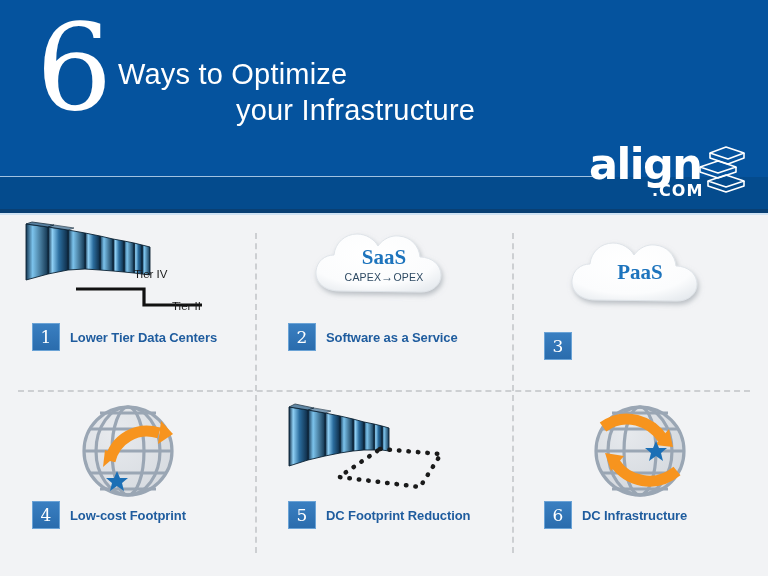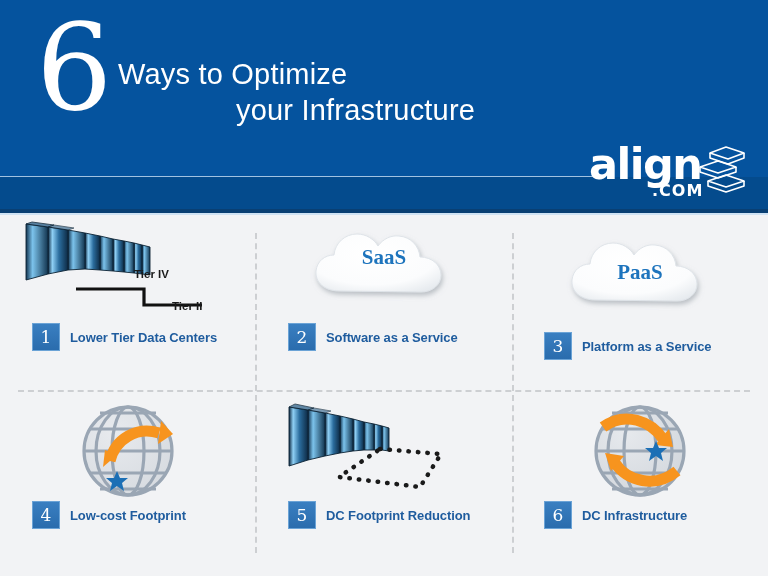--- a/index.html
+++ b/index.html
@@ -237,21 +237,21 @@
     font-weight: 400;
     color: #2e4a63;
     letter-spacing: 0.2px;
     white-space: nowrap;
   }
   .cloud-sub .arrow { font-size: 12px; }
 
   .tier-label {
     position: absolute;
     font-size: 11.5px;
-    font-weight: 700;
+    font-weight: 400;
     color: #1a1a1a;
     white-space: nowrap;
     font-family: "Liberation Sans", sans-serif;
   }
 </style>
 </head>
 <body>
 
 <div id="slide">
 
@@ -356,20 +356,23 @@
                 <feDropShadow dx="1.5" dy="3" stdDeviation="2.6" flood-color="#8c949c" flood-opacity="0.55"></feDropShadow>
               </filter>
             </defs>
             <g filter="url(#cs2)">
               <path d="M36,70 C20,70 11,61 12,50 C13,40 21,34 30,34 C31,22 41,13 53,13
                        C62,13 70,18 74,25 C79,18 87,14 95,15 C107,16 115,25 116,36
                        C128,36 137,44 137,54 C137,64 128,71 117,71 Z" fill="url(#cg2)" stroke="#dfe4e9" stroke-width="1"></path>
             </g>
           </svg>
           <div class="cloud-title" style="top:24px;">SaaS</div>
+          <div class="cloud-sub" style="top:49px;">
+            <span>CAPEX</span><span class="arrow">→</span><span>OPEX</span>
+          </div>
         </div>
       </div>
       <div class="caption">
         <div class="badge">2</div>
         <div class="cap-text">Software as a Service</div>
       </div>
     </div>
 
     <div class="cell c3">
       <div class="art">
@@ -389,21 +392,20 @@
               <path d="M36,70 C20,70 11,61 12,50 C13,40 21,34 30,34 C31,22 41,13 53,13
                        C62,13 70,18 74,25 C79,18 87,14 95,15 C107,16 115,25 116,36
                        C128,36 137,44 137,54 C137,64 128,71 117,71 Z" fill="url(#cg3)" stroke="#dfe4e9" stroke-width="1"></path>
             </g>
           </svg>
           <div class="cloud-title" style="top:30px;">PaaS</div>
         </div>
       </div>
       <div class="caption">
         <div class="badge">3</div>
-        <div class="cap-text">Platform as a Service</div>
       </div>
     </div>
 
     <div class="cell c4">
       <div class="art">
         <div class="art-inner" style="width:110px; height:102px;">
           <svg width="110" height="102" viewBox="0 0 110 102">
             <defs>
               <radialGradient id="gb4" cx="35%" cy="30%" r="80%">
                 <stop offset="0%" stop-color="#cdd4dc"></stop>

